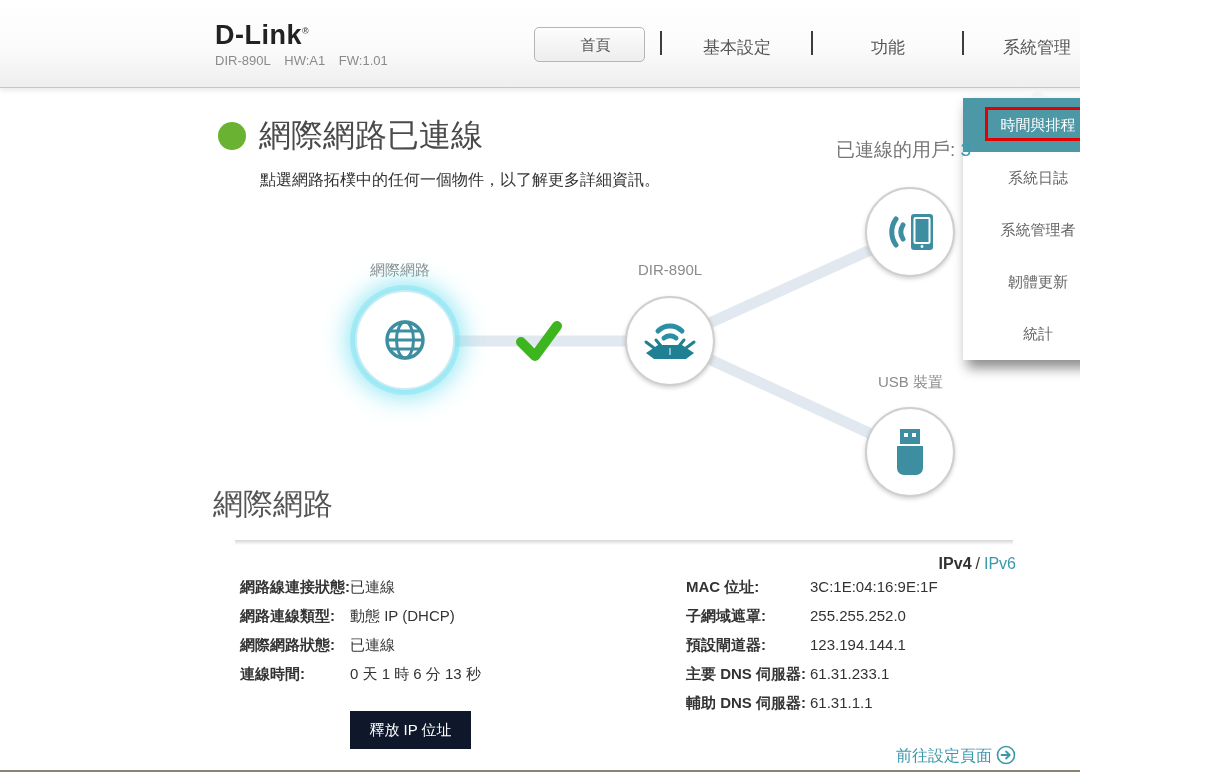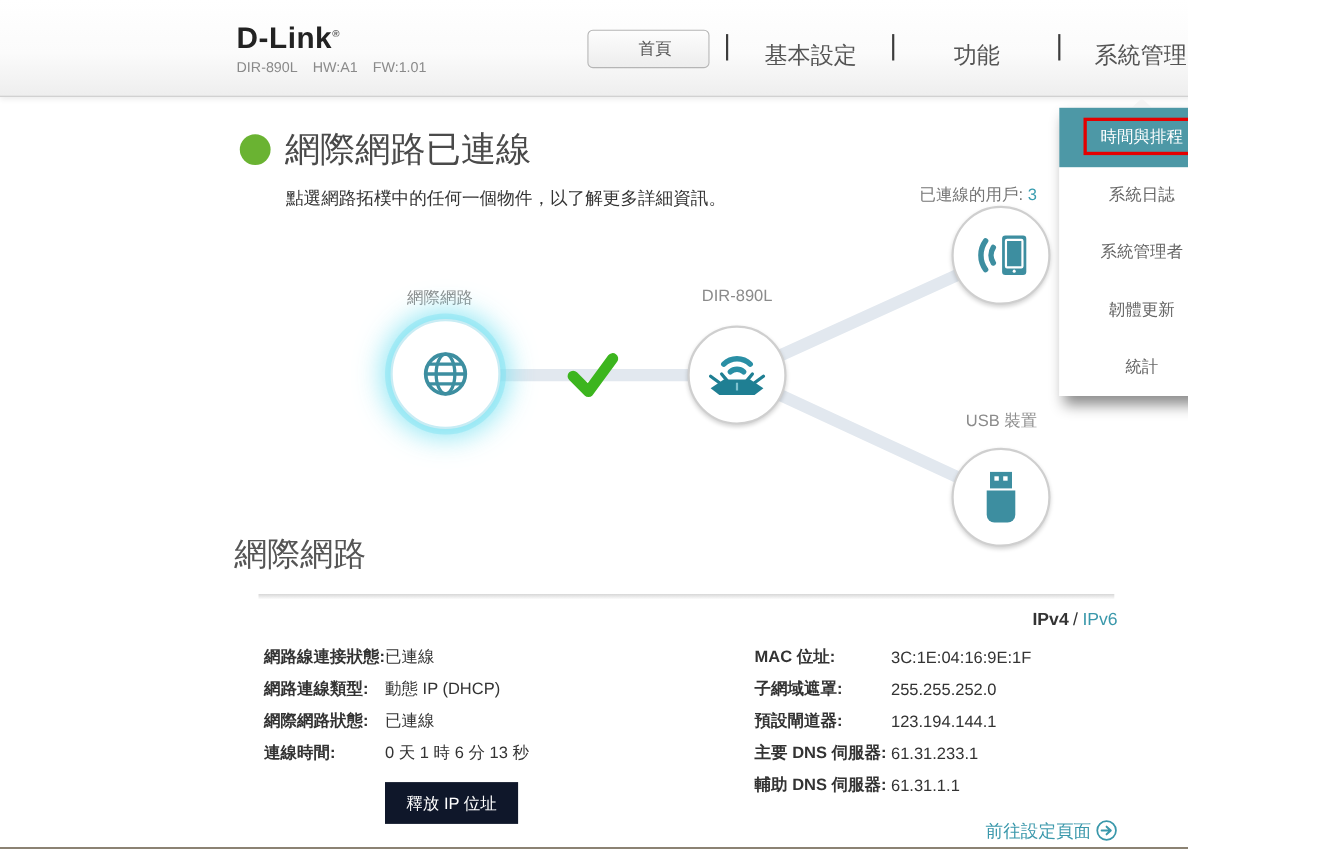--- a/index.html
+++ b/index.html
@@ -14,21 +14,21 @@
   .logo-block { position:absolute; left:215px; top:20px; }
   .logo { font-size:27px; font-weight:bold; color:#222; letter-spacing:0.5px; }
   .logo sup { font-size:9px; color:#555; }
   .logo-sub { margin-top:2px; font-size:13px; color:#8a8a8a; }
   .logo-sub span { margin-right:10px; }
   .tab-home { position:absolute; left:534px; top:27px; width:111px; height:35px;
               border:1px solid #b5b5b5; border-radius:5px;
               background:linear-gradient(#fdfdfd,#ededed);
               font-size:15px; color:#555; text-align:center; line-height:33px; cursor:pointer;padding-left:12px; }
   .nav-sep { position:absolute; top:31px; width:2px; height:24px; background:#3c3c3c; }
-  .nav-item { position:absolute; top:36px; width:150px; font-size:21px; color:#555; text-align:center; cursor:pointer; }
+  .nav-item { position:absolute; top:36px; width:150px; font-size:17px; color:#555; text-align:center; cursor:pointer; }
 
   
   .dropdown { position:absolute; left:963px; top:98px; width:150px; background:#fff;
               box-shadow:4px 8px 12px rgba(0,0,0,0.45); z-index:6; }
   .dropdown-arrow { position:absolute; top:-9px; left:66px; width:0; height:0;
                     border-left:9px solid transparent; border-right:9px solid transparent;
                     border-bottom:9px solid #f4f4f4; }
   .dd-item { height:52px; line-height:52px; text-align:center; font-size:15px; color:#666;
              background:#fff; cursor:pointer; }
   .dd-item.selected { height:54px; line-height:54px; background:#4d98a6; color:#fff; position:relative; }
@@ -45,36 +45,36 @@
   .topo-svg { position:absolute; left:0; top:0; width:1216px; height:772px; pointer-events:none; z-index:1; }
   .node { position:absolute; background:#fff; border-radius:50%; z-index:2; cursor:pointer;
           display:flex; align-items:center; justify-content:center; }
   .node-internet { left:355px; top:290px; width:100px; height:100px; border:2px solid #c8ecf4;
                    box-shadow:0 0 0 5px rgba(126,227,242,0.45), 0 0 24px 8px rgba(126,227,242,0.85); }
   .node-plain { width:90px; height:90px; border:2px solid #cfcfcf; box-shadow:0 2px 4px rgba(0,0,0,0.18); }
   .node-router { left:625px; top:296px; }
   .node-clients { left:865px; top:187px; }
   .node-usb { left:865px; top:407px; }
   .topo-label { position:absolute; font-size:15px; color:#8b8b8b; z-index:2; }
-  .clients-label { position:absolute; left:836px; top:168px; font-size:15px; color:#767676; z-index:7; }
+  .clients-label { position:absolute; left:836px; top:137px; font-size:19px; color:#767676; z-index:7; }
   .clients-count { color:#3a9db0; }
 
   
   .section-title { position:absolute; left:213px; top:484px; font-size:30px; color:#555; font-weight:400; }
   .divider { position:absolute; left:235px; top:540px; width:778px; height:5px;
              background:linear-gradient(#d7d7d7, rgba(255,255,255,0)); }
   .ipver { position:absolute; left:700px; top:555px; width:316px; text-align:right; font-size:16px; color:#333; }
   .ipver .v4 { font-weight:bold; color:#333; }
   .ipver .sep { margin:0 4px; color:#333; }
   .ipver .v6 { color:#3a98ab; cursor:pointer; }
 
   .col { position:absolute; font-size:15px; color:#333; }
   .col-left { left:240px; top:578px; width:300px; }
   .col-right { left:686px; top:578px; width:340px; }
-  .drow { display:flex; height:29px; align-items:flex-end; }
+  .drow { display:flex; height:29px; align-items:flex-start; }
   .dlabel { font-weight:bold; color:#333; flex:0 0 auto; }
   .col-left .dlabel { width:110px; }
   .col-right .dlabel { width:124px; }
   .dvalue { color:#333; }
 
   .release-btn { position:absolute; left:350px; top:711px; width:121px; height:38px;
                  background:#0f172a; color:#fff; font-size:15px; border:none; cursor:pointer;
                  font-family:"Liberation Sans","DejaVu Sans",sans-serif; }
 
   .settings-link { position:absolute; left:700px; top:745px; width:316px; text-align:right;

